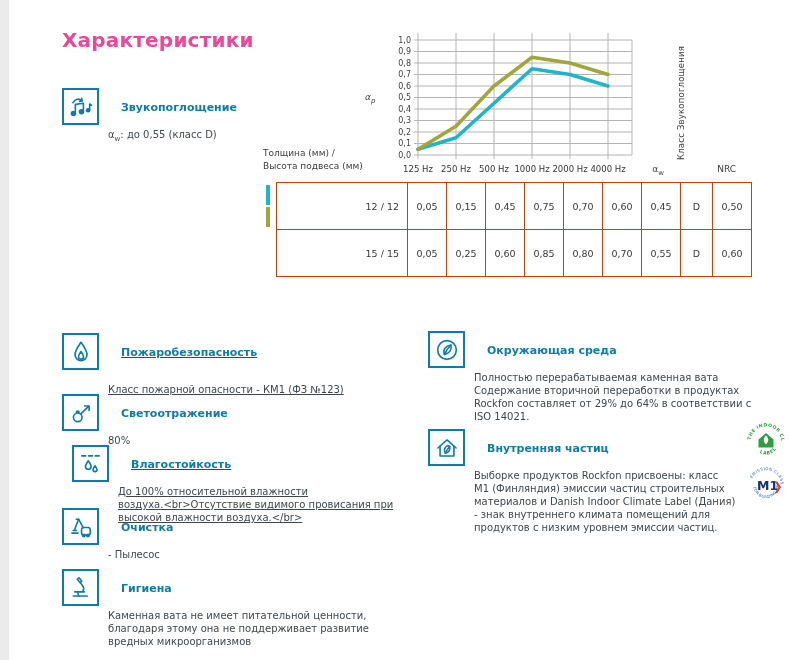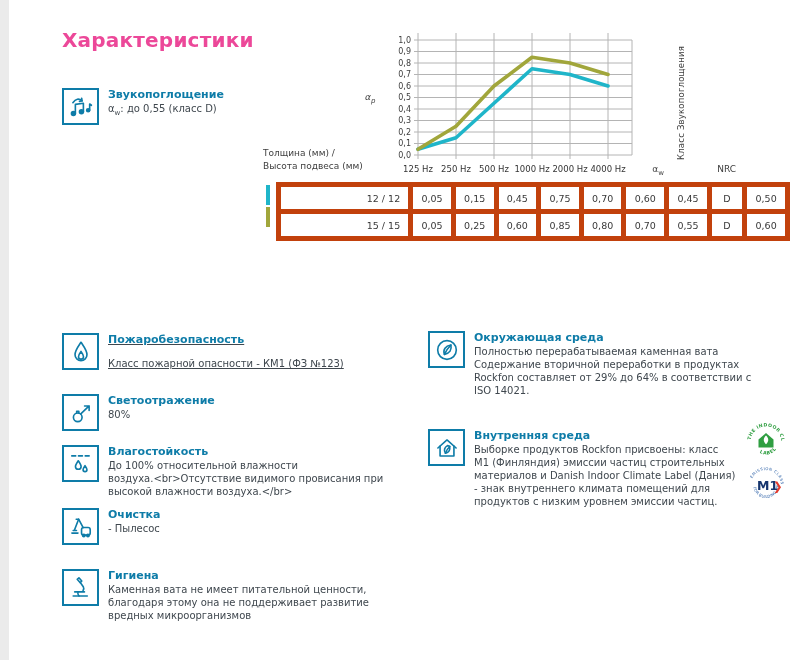--- a/index.html
+++ b/index.html
@@ -16,42 +16,42 @@
     font-size:20px;font-weight:bold;color:#ec4899;letter-spacing:.2px;
   }
   
   .feat{position:absolute;display:flex;gap:9px;align-items:flex-start;}
   .ibox{
     flex:0 0 auto;width:37px;height:37px;box-sizing:border-box;
     border:2px solid #0e7ca8;background:#fff;display:flex;align-items:center;justify-content:center;
   }
   .ibox svg{width:26px;height:26px;stroke:#0e7ca8;fill:none;stroke-width:1.5;stroke-linecap:round;stroke-linejoin:round;}
   .ftext{display:flex;flex-direction:column;}
-  .ftext h3{margin:0;font-size:11px;font-weight:bold;color:#0e7ca8;}
+  .ftext h3{margin:13px;font-size:11px;font-weight:bold;color:#0e7ca8;}
   .ftext p{margin:1px 0 0 0;font-size:10px;line-height:13px;white-space:pre-line;width:330px;}
   .ftext.narrow p{width:295px;}
   .ftext p.gap{margin-top:11px;}
   
   .tick{font-size:8px;fill:#3d3d3d;}
   .xtick{font-size:8.5px;fill:#343434;}
   svg text{font-family:"DejaVu Sans","Liberation Sans",sans-serif;}
   .small-head{font-size:9px;color:#3d3d3d;line-height:13px;white-space:pre-line;}
   .vlabel{
     position:absolute;left:676px;top:34px;height:138px;width:14px;
     writing-mode:vertical-rl;transform:rotate(180deg);
     font-size:8.5px;color:#3d3d3d;text-align:center;letter-spacing:.2px;
   }
   .colhead{position:absolute;font-size:9px;color:#3d3d3d;text-align:right;}
   
   table.spec{
     position:absolute;left:276px;top:182px;border-collapse:collapse;
     font-size:9.5px;color:#383838;
   }
   table.spec td{
-    border:5px solid #c2410c;height:22px;text-align:center;padding:0 2px;background:#fff;
+    border:1px solid #c2410c;height:22px;text-align:center;padding:12px 2px;background:#fff;
   }
   table.spec td.lbl{width:120px;text-align:right;padding-right:8px;}
   table.spec td.c38{width:34px;}
   table.spec td.c31{width:27px;}
   .marker{position:absolute;left:266px;width:4px;height:20px;}
   sub{font-size:7px;}
   .badge{position:absolute;width:40px;height:40px;}
 </style>
 </head>
 <body>
@@ -184,21 +184,21 @@
       <path d="M10 12.2 V10.5 h-2 V12.2"></path>
       <path d="M11.8 12.8 L19.5 5.5 M19.5 5.5 v4.2 M19.5 5.5 h-4.2"></path>
     </svg>
   </span>
   <div class="ftext">
     <h3>Светоотражение</h3>
     <p>80%</p>
   </div>
 </div>
 
-<div class="feat" style="left:62px;top:445px;">
+<div class="feat" style="left:72px;top:445px;text-decoration:underline;">
   <span class="ibox">
     <svg viewBox="0 0 24 24">
       <path d="M3.5 4.5 h3.6 M9.7 4.5 h3.6 M15.9 4.5 h3.6"></path>
       <path d="M9.5 9 c-1.7 2.5 -2.6 3.9 -2.6 5.3 a2.6 2.6 0 0 0 5.2 0 c0 -1.4 -0.9 -2.8 -2.6 -5.3 Z"></path>
       <path d="M15.7 13.5 c-1.2 1.8 -1.8 2.7 -1.8 3.7 a1.8 1.8 0 0 0 3.6 0 c0 -1 -0.6 -1.9 -1.8 -3.7 Z"></path>
     </svg>
   </span>
   <div class="ftext">
     <h3>Влагостойкость</h3>
     <p>До 100% относительной влажности
@@ -261,21 +261,21 @@
 <div class="feat" style="left:428px;top:429px;">
   <span class="ibox">
     <svg viewBox="0 0 24 24">
       <path d="M3.6 12 L12 4.6 L20.4 12"></path>
       <path d="M5.6 10.3 V19.4 H18.4 V10.3"></path>
       <path d="M12.4 9.8 c-2.8 1.6 -3.6 4.2 -1.8 7 c3.2 -0.6 4.5 -3 3.8 -6.4 Z"></path>
       <path d="M10.6 16.8 c0.8 -2.4 2.2 -4.6 4 -6.2"></path>
     </svg>
   </span>
   <div class="ftext narrow">
-    <h3>Внутренняя среда</h3>
+    <h3>Внутренняя частиц</h3>
     <p>Выборке продуктов Rockfon присвоены: класс
 M1 (Финляндия) эмиссии частиц строительных
 материалов и Danish Indoor Climate Label (Дания)
 - знак внутреннего климата помещений для
 продуктов с низким уровнем эмиссии частиц.</p>
   </div>
 </div>
 
 <svg class="badge" style="left:746px;top:422px;" viewBox="0 0 40 40">
   <defs>

